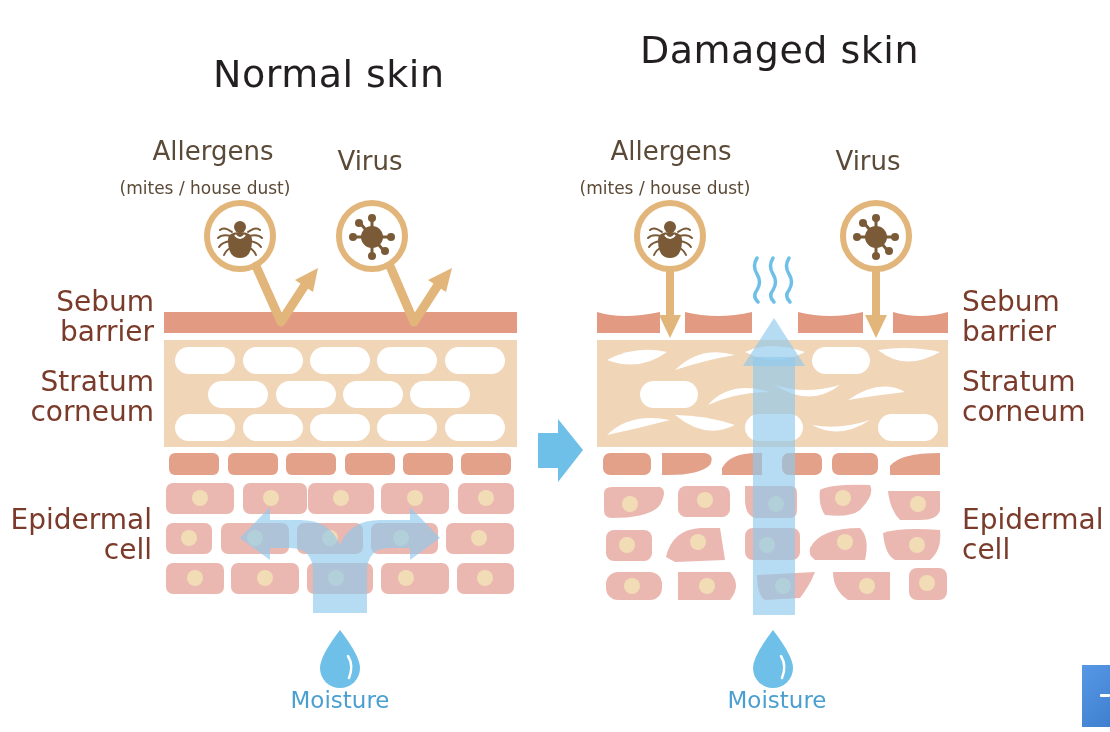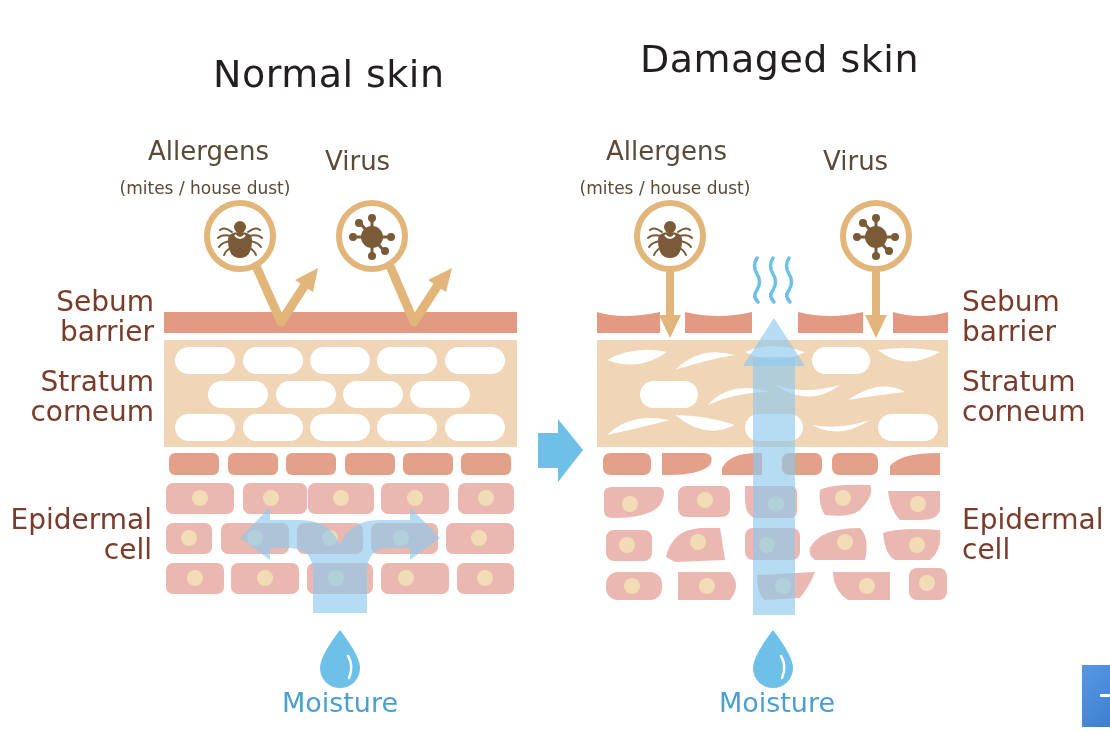--- a/index.html
+++ b/index.html
@@ -1,32 +1,32 @@
 <!DOCTYPE html>
 <html><head>
 <meta charset="utf-8">
 <style>
   html, body { margin: 0; padding: 0; background: #ffffff; }
   body { width: 1110px; height: 732px; position: relative; overflow: hidden; font-family: "DejaVu Sans", sans-serif; }
   .abs { position: absolute; }
   .title { font-size: 38px; color: #231f20; white-space: nowrap; letter-spacing: 0.5px; }
-  .agent { font-size: 26px; color: #5b4a37; white-space: nowrap; }
+  .agent { font-size: 26px; color: #5b4a37; white-space: nowrap; text-align: center; }
   .agent-sub { font-size: 17px; color: #5b4a37; white-space: nowrap; text-align: center; margin-top: 9px; }
   .layer { font-size: 28px; color: #7a3b2a; line-height: 30px; white-space: nowrap; }
   .layer.right-align { text-align: right; }
-  .moist { font-size: 27px; color: #4a9fd0; white-space: nowrap; text-align: center; }
+  .moist { font-size: 23px; color: #4a9fd0; white-space: nowrap; text-align: center; }
   svg.diagram { position: absolute; left: 0; top: 0; }
   .corner-btn { position: absolute; left: 1082px; top: 665px; width: 28px; height: 62px; background: linear-gradient(135deg, #5798e6, #3f7fcf); }
   .corner-btn .dash { position: absolute; left: 18px; top: 29px; width: 10px; height: 3px; background: #fff; border-radius: 1px; }
 </style>
 </head>
 <body>
 
 <div class="abs title" style="left:213px; top:52px;">Normal skin</div>
-<div class="abs title" style="left:640px; top:37px;">Damaged skin</div>
+<div class="abs title" style="left:640px; top:28px;">Damaged skin</div>
 
 <div class="abs agent" style="left:148px; top:136px; width:130px;">Allergens</div>
 <div class="abs agent-sub" style="left:105px; top:169px; width:200px;">(mites / house dust)</div>
 <div class="abs agent" style="left:325px; top:146px; width:90px;">Virus</div>
 
 <div class="abs agent" style="left:606px; top:136px; width:130px;">Allergens</div>
 <div class="abs agent-sub" style="left:565px; top:169px; width:200px;">(mites / house dust)</div>
 <div class="abs agent" style="left:823px; top:146px; width:90px;">Virus</div>
 
 <div class="abs layer right-align" style="left:20px; top:287px; width:134px;">

